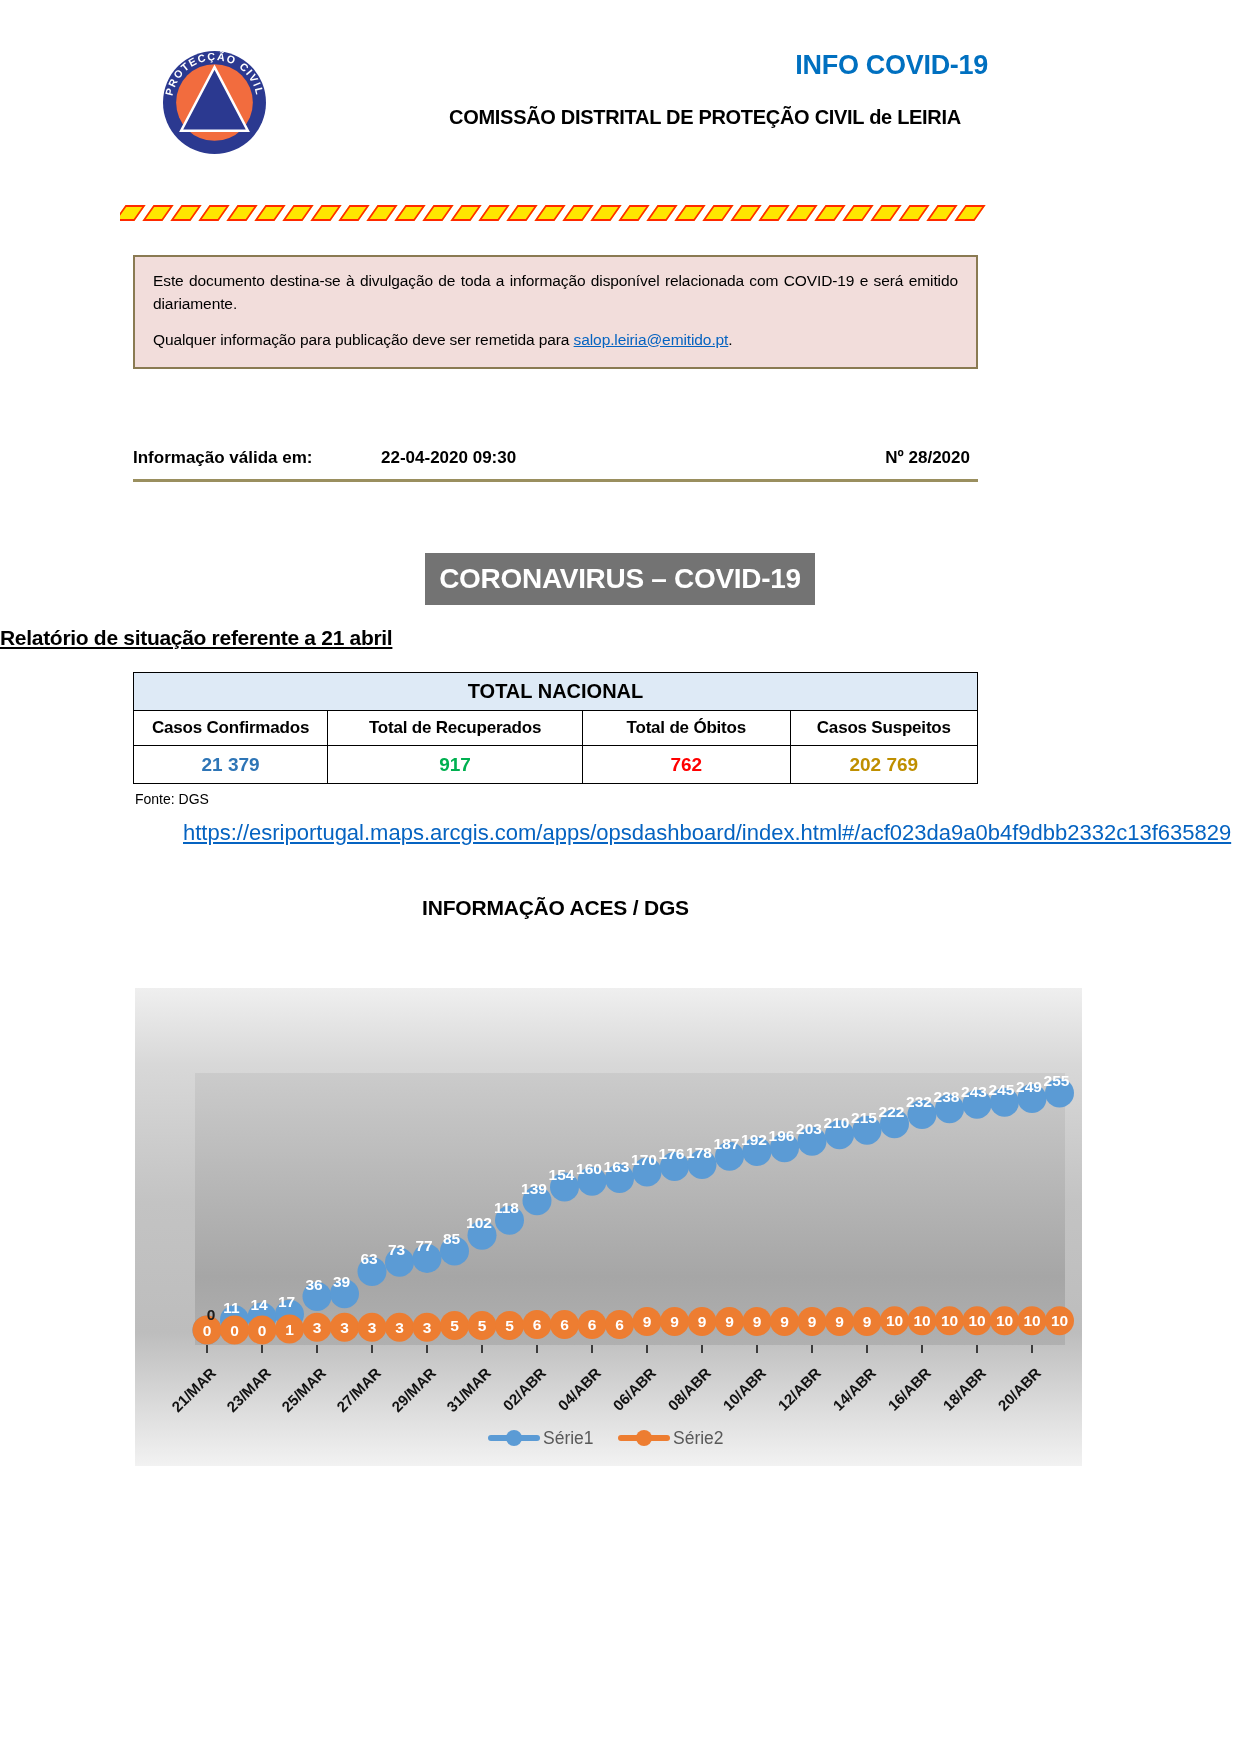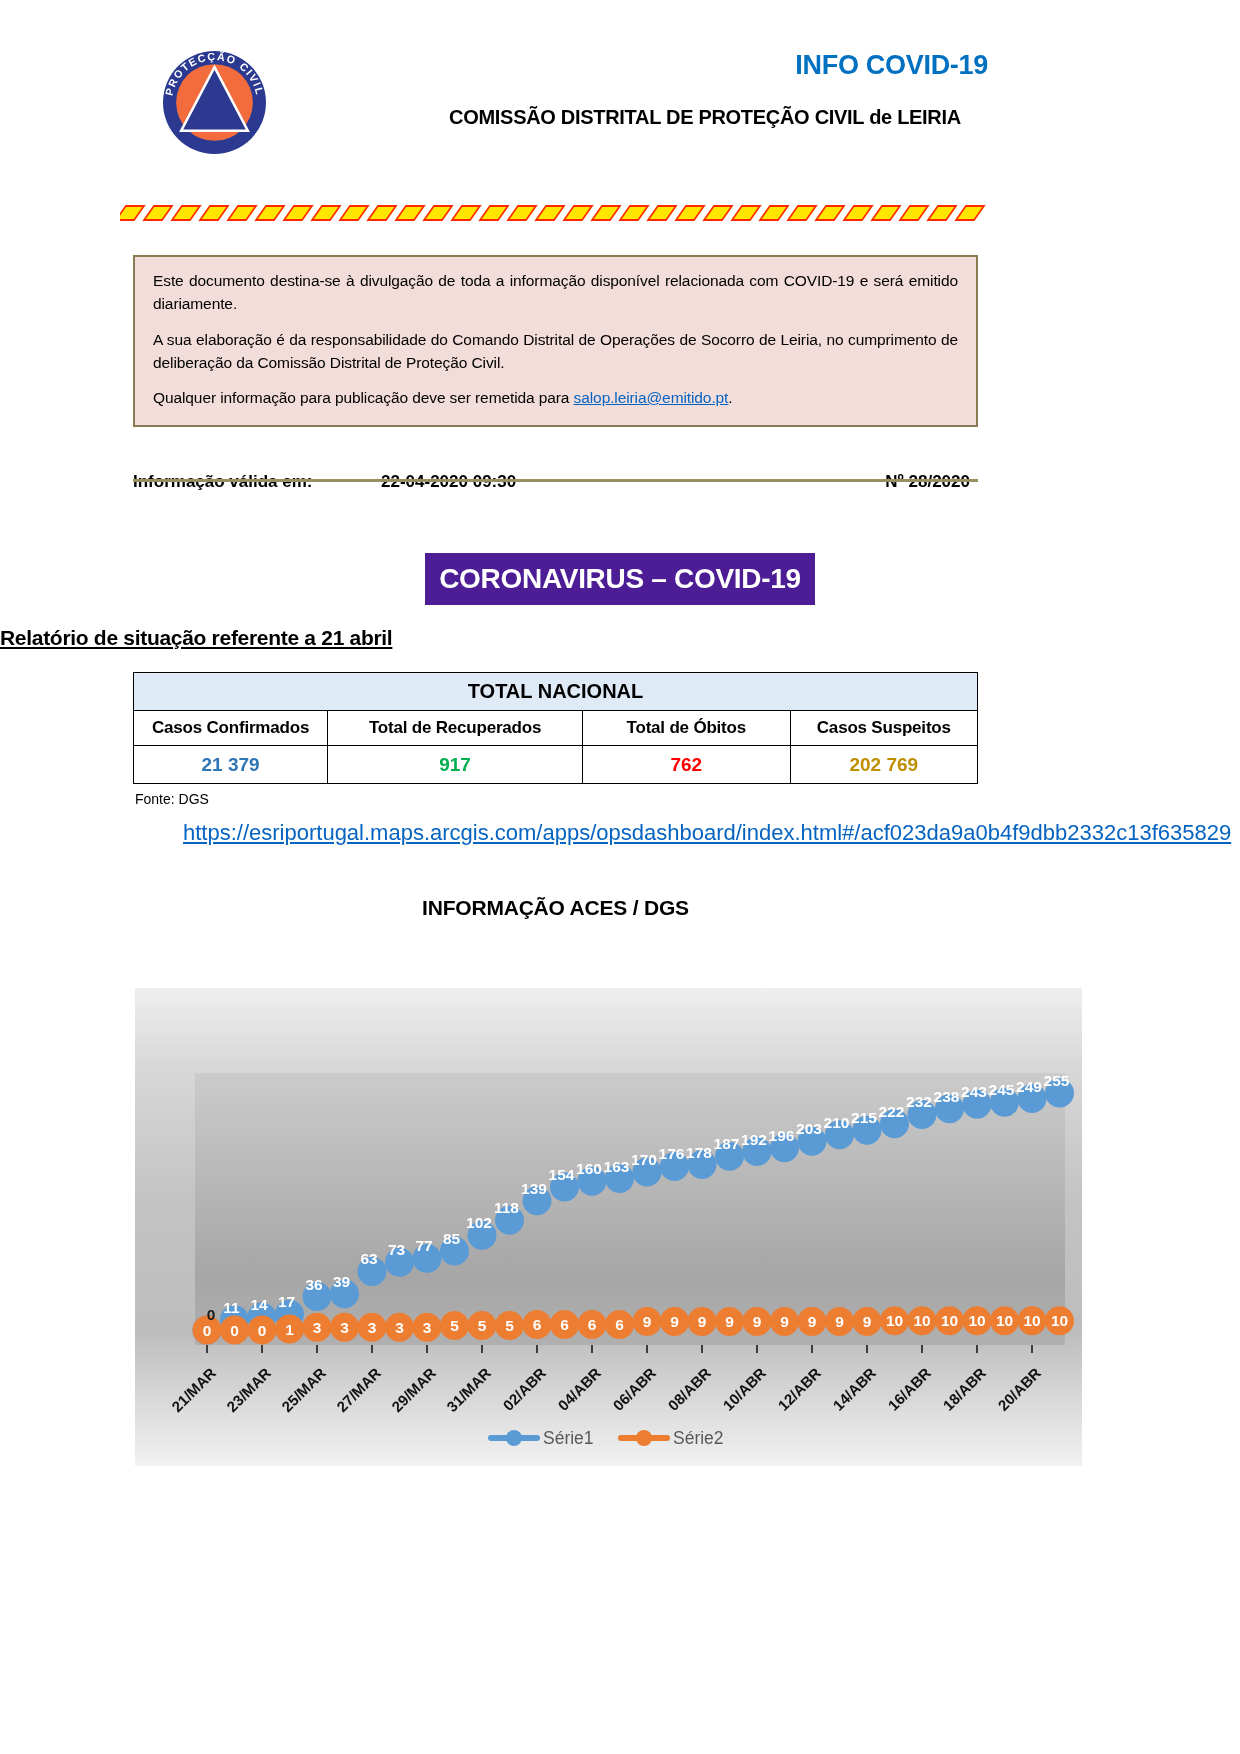--- a/index.html
+++ b/index.html
@@ -14,27 +14,27 @@
   .hazard{position:absolute;left:120px;top:205px;width:868px;height:16px;display:flex;gap:8px;overflow:hidden;}
   .hazard .seg{flex:0 0 20px;height:100%;background:#FFE600;border:2px solid #FF2A00;
                transform:skewX(-35deg);box-sizing:border-box;}
   
   .intro{position:absolute;left:133px;top:255px;width:845px;box-sizing:border-box;
          background:#f2dddb;border:2px solid #8a7a52;padding:12px 18px 14px 18px;}
   .intro p{margin:0 0 12px 0;font-size:15.5px;line-height:1.5;text-align:justify;letter-spacing:-0.1px;}
   .intro p:last-child{margin-bottom:2px;}
   .intro a{color:#0563C1;text-decoration:underline;}
   
-  .validity{position:absolute;left:133px;top:448px;width:845px;font-size:17px;font-weight:bold;margin-top:24px;}
+  .validity{position:absolute;left:133px;top:448px;width:845px;font-size:17px;font-weight:bold;}
   .validity .dt{position:absolute;left:248px;top:0;}
   .validity .num{position:absolute;right:8px;top:0;}
   .olive-rule{position:absolute;left:133px;top:479px;width:845px;height:2.5px;background:#9a8f5f;}
   
   .red-title-wrap{position:absolute;left:0;top:553px;width:1240px;text-align:center;}
-  .red-title{display:inline-block;background:#4c1d95;color:#fff;font-size:28px;font-weight:bold;
+  .red-title{display:inline-block;background:#737373;color:#fff;font-size:28px;font-weight:bold;
              padding:10px 14px;letter-spacing:-0.3px;}
   .report-sub{position:absolute;left:0;top:626px;width:1115px;text-align:left;
               font-size:21px;font-weight:bold;text-decoration:underline;letter-spacing:-0.3px;}
   
   .nat-table{position:absolute;left:133px;top:672px;width:845px;border-collapse:collapse;}
   .nat-table th,.nat-table td{border:1.5px solid #000;text-align:center;padding:0;}
   .nat-table .ttl{background:#DEEAF6;font-size:20px;font-weight:bold;height:37px;}
   .nat-table .hdr th{font-size:17px;font-weight:bold;height:34px;letter-spacing:-0.2px;}
   .nat-table .vals td{font-size:19px;font-weight:bold;height:37px;}
   .fonte{position:absolute;left:135px;top:791px;font-size:14px;}
@@ -98,21 +98,20 @@
       <div class="seg"></div>
       <div class="seg"></div>
       <div class="seg"></div>
       <div class="seg"></div>
       <div class="seg"></div>
       <div class="seg"></div>
     </div>
 
   <div class="intro">
     <p>Este documento destina-se à divulgação de toda a informação disponível relacionada com COVID-19 e será emitido diariamente.</p>
-    <p>A sua elaboração é da responsabilidade do Comando Distrital de Operações de Socorro de Leiria, no cumprimento de deliberação da Comissão Distrital de Proteção Civil.</p>
     <p><span>Qualquer informação para publicação deve ser remetida para </span><a href="#">salop.leiria@emitido.pt</a><span>.</span></p>
   </div>
 
   <div class="validity">
     <span>Informação válida em:</span>
     <span class="dt">22-04-2020 09:30</span>
     <span class="num">Nº 28/2020</span>
   </div>
   <div class="olive-rule"></div>
 

